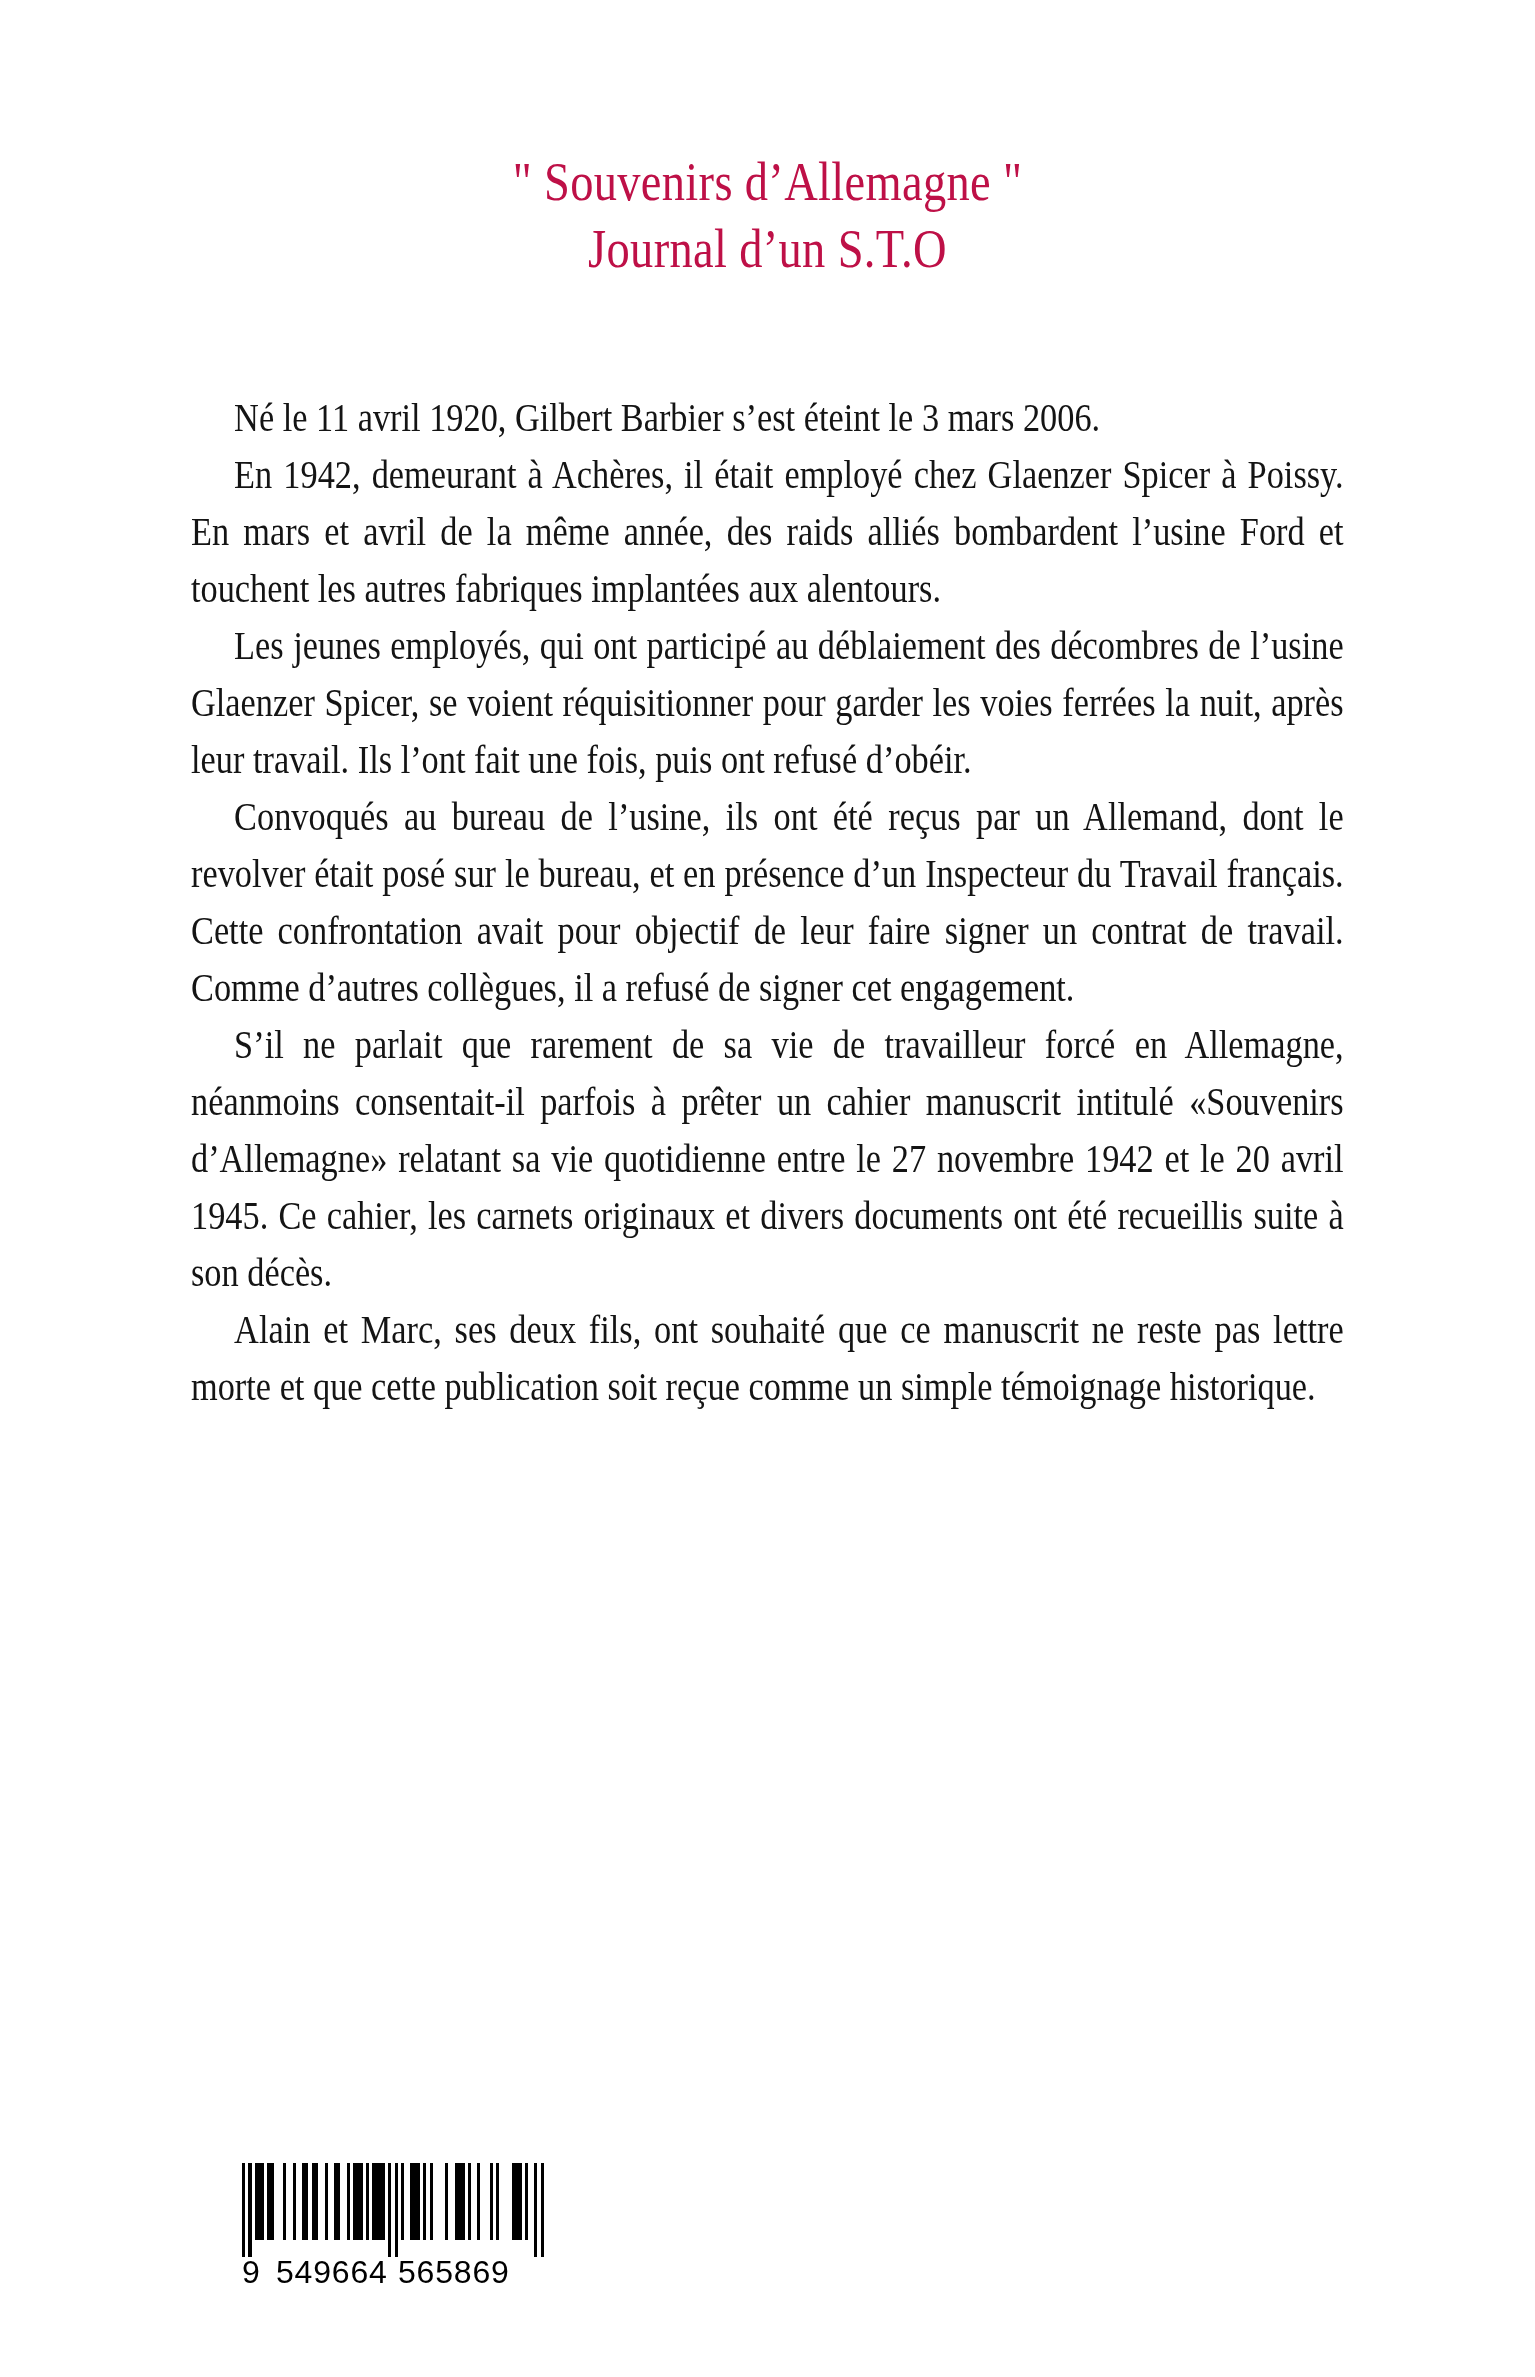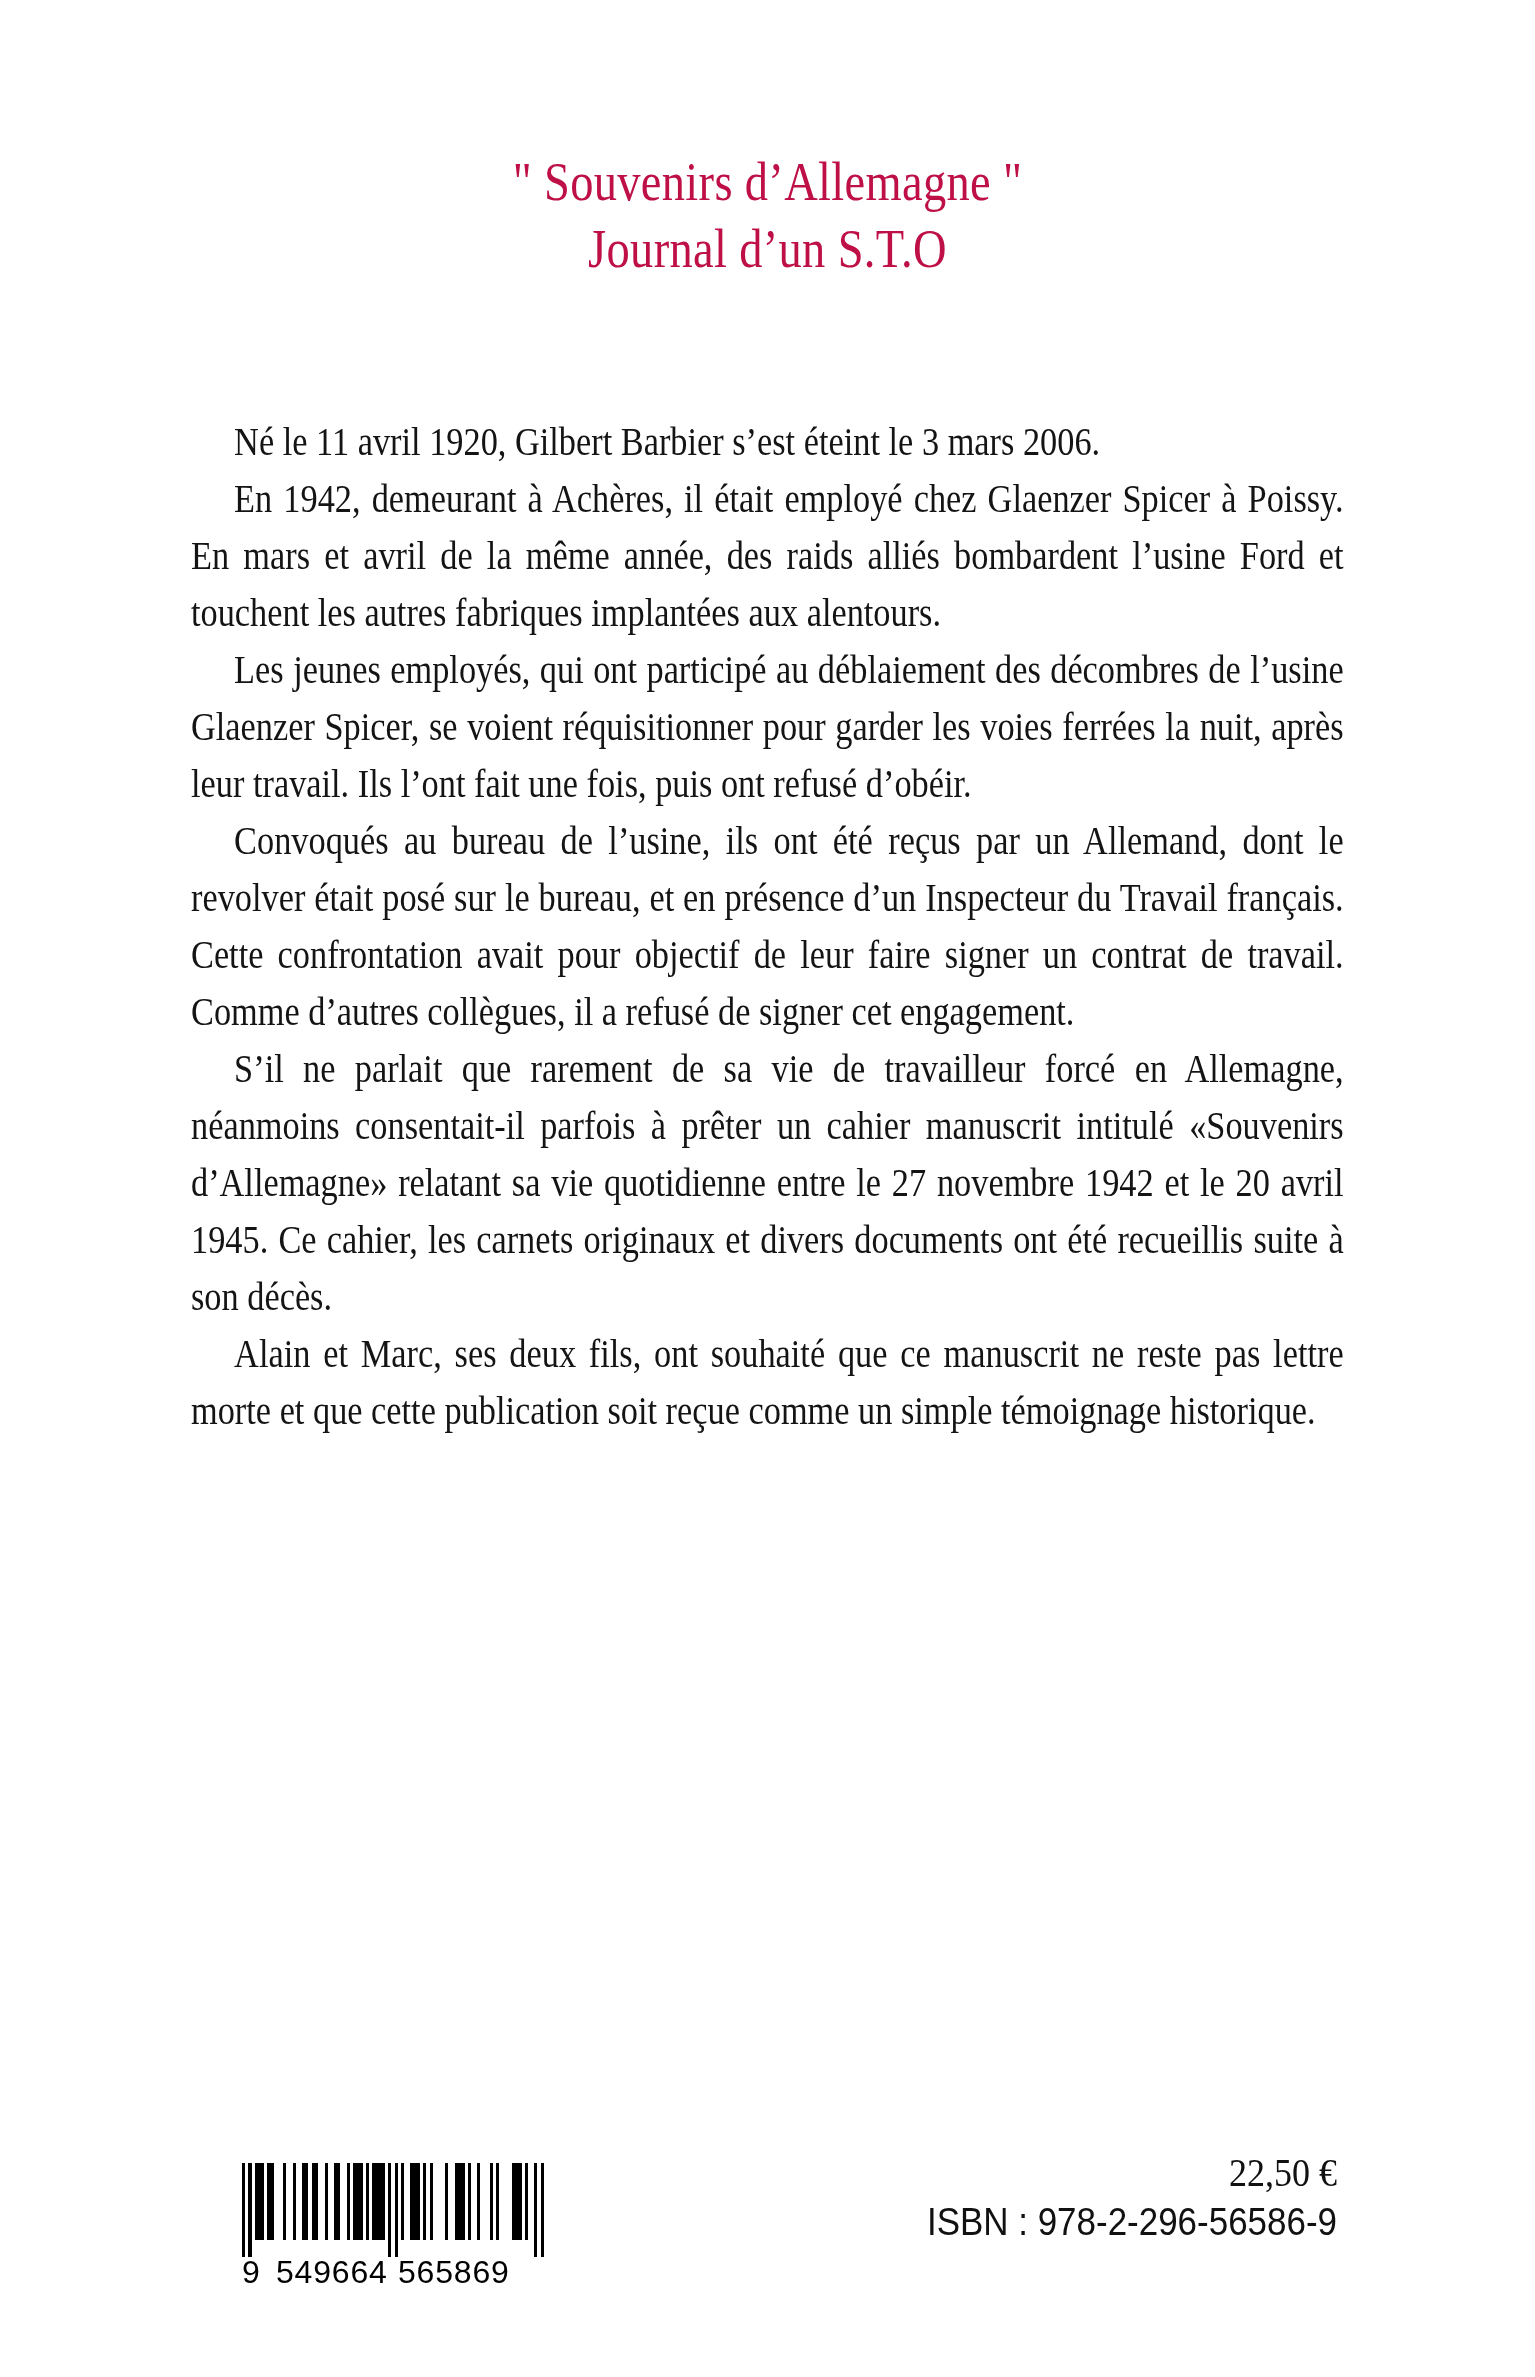--- a/index.html
+++ b/index.html
@@ -33,21 +33,21 @@
     letter-spacing: 0.4px;
     transform: scaleX(0.86);
     transform-origin: center center;
     white-space: nowrap;
   }
 
   
   .body-block {
     position: absolute;
     left: 191px;
-    top: 413px;
+    top: 389px;
     width: 1153px;
   }
   .para {
     margin: 0;
     color: #141414;
     font-family: "Liberation Serif", "DejaVu Serif", serif;
     font-size: 39px;
     line-height: 57px;
     text-align: justify;
     text-justify: inter-word;
@@ -181,19 +181,15 @@
         <i class="guard" style="left: 292px; width: 3.2px;"></i>
         <i class="guard" style="left: 299px; width: 3.2px;"></i>
       </div>
     <div class="barcode-digits">
       <span class="bc-lead">9</span>
       <span class="bc-left">549664</span>
       <span class="bc-right">565869</span>
     </div>
   </div>
 
-  <div class="price-isbn">
-    <span class="price">22,50 €</span>
-    <span class="isbn">ISBN : 978-2-296-56586-9</span>
-  </div>
 
 </div>
 
 
 </body></html>

